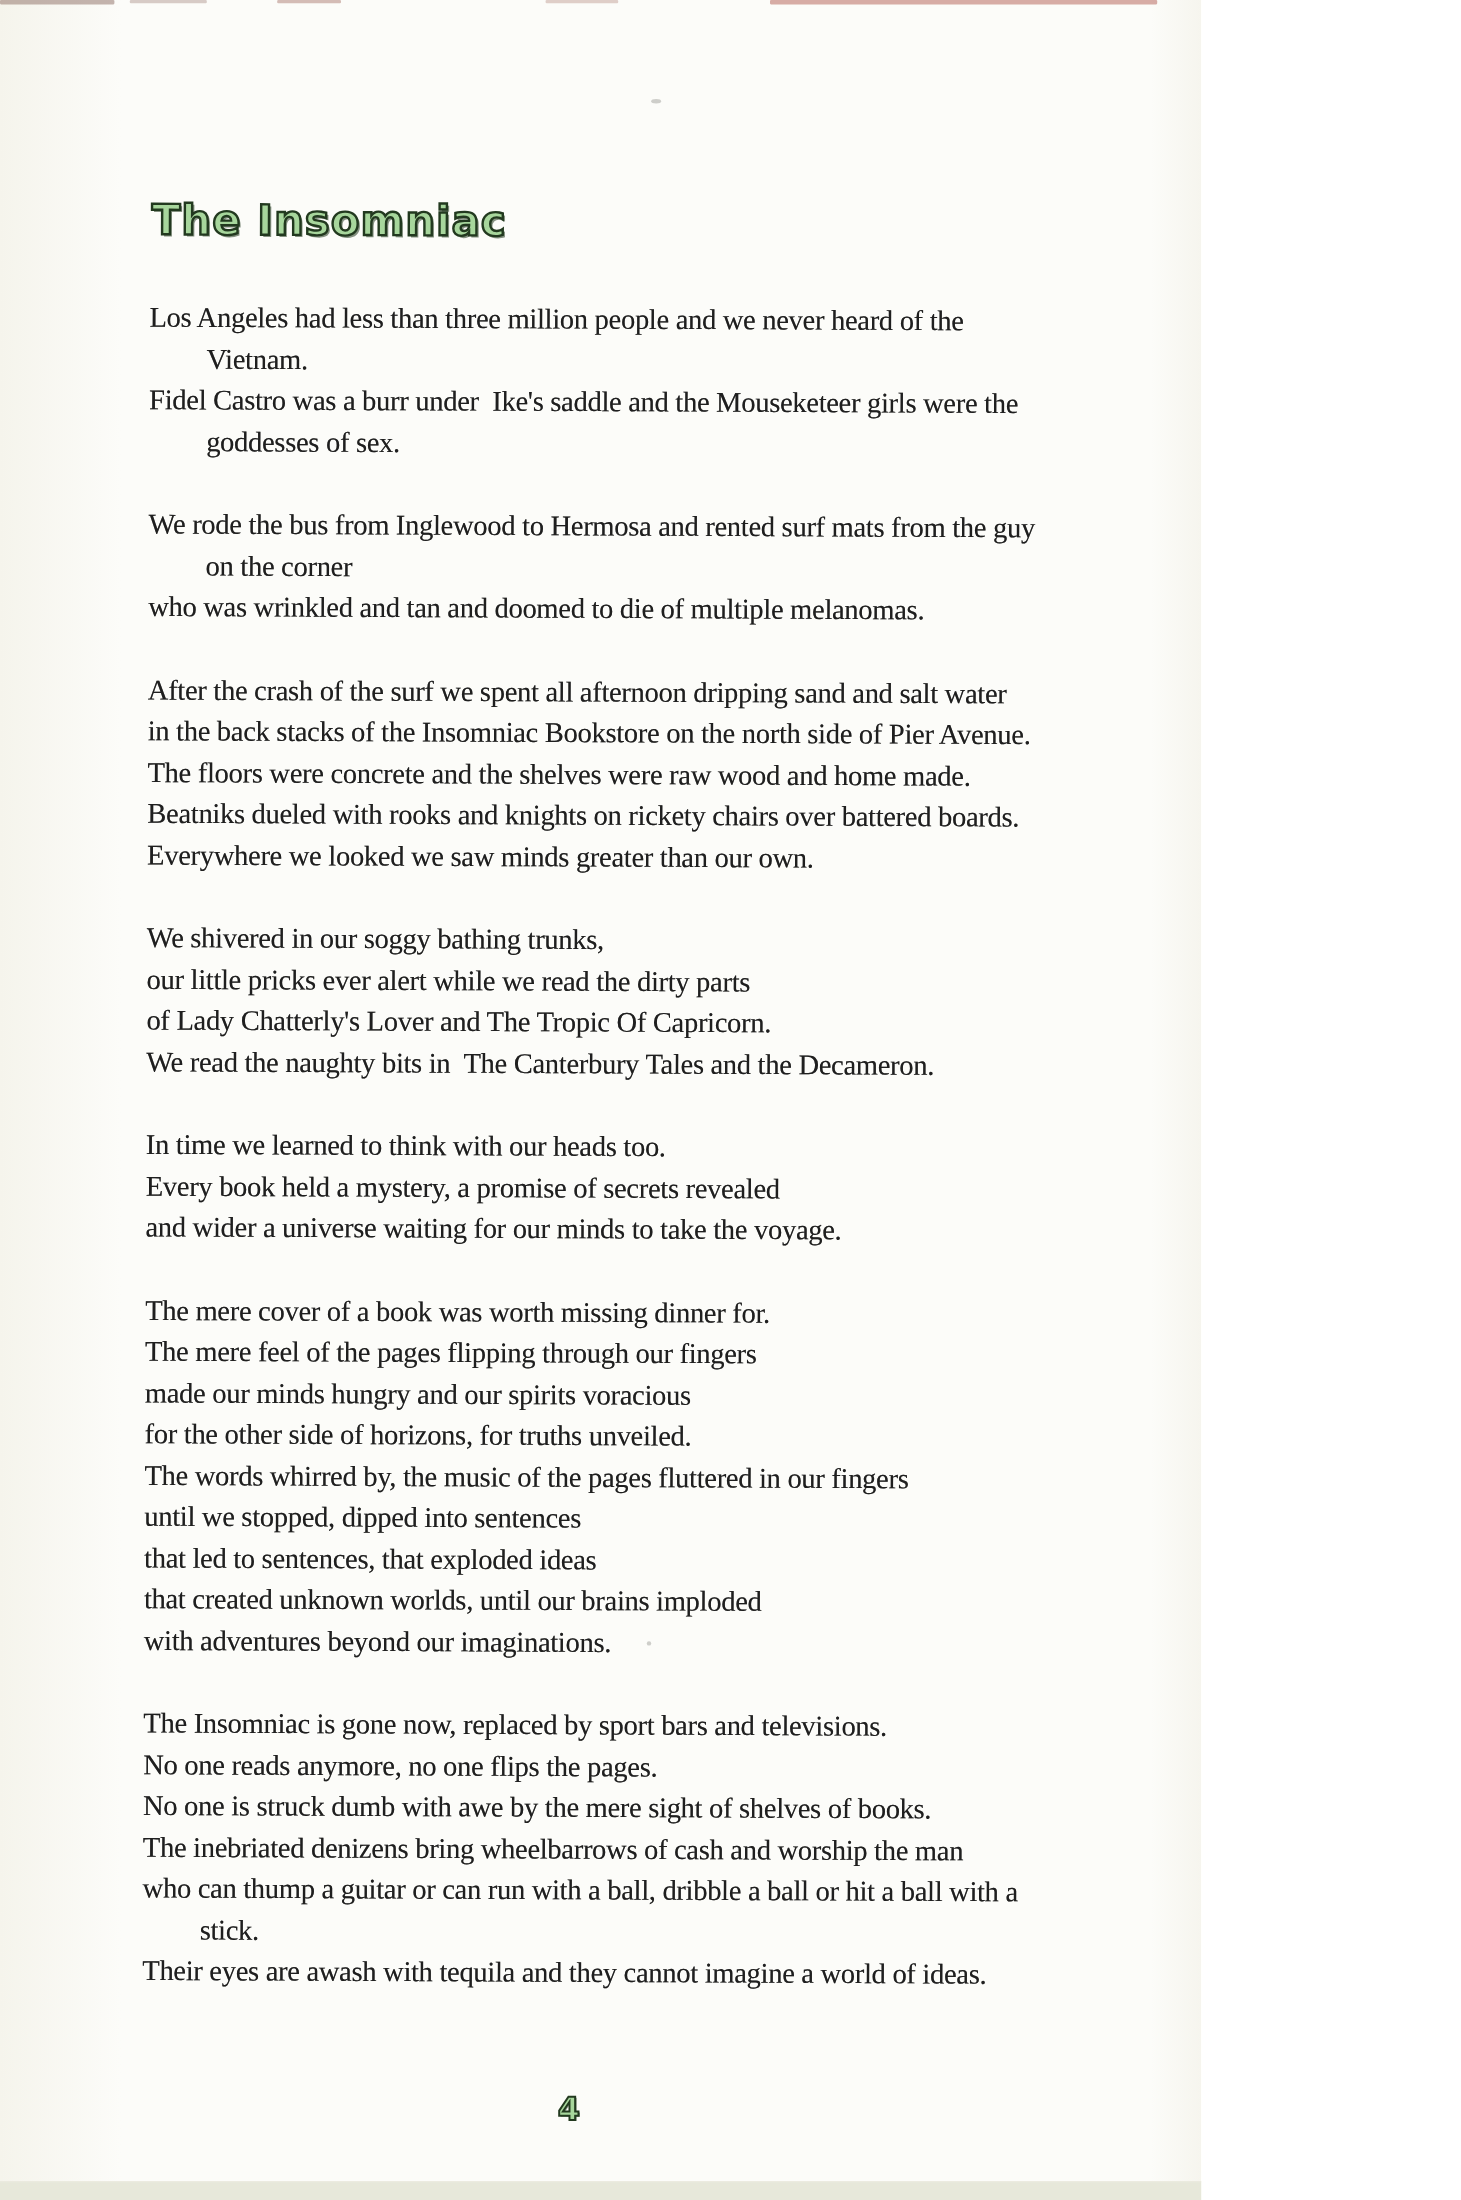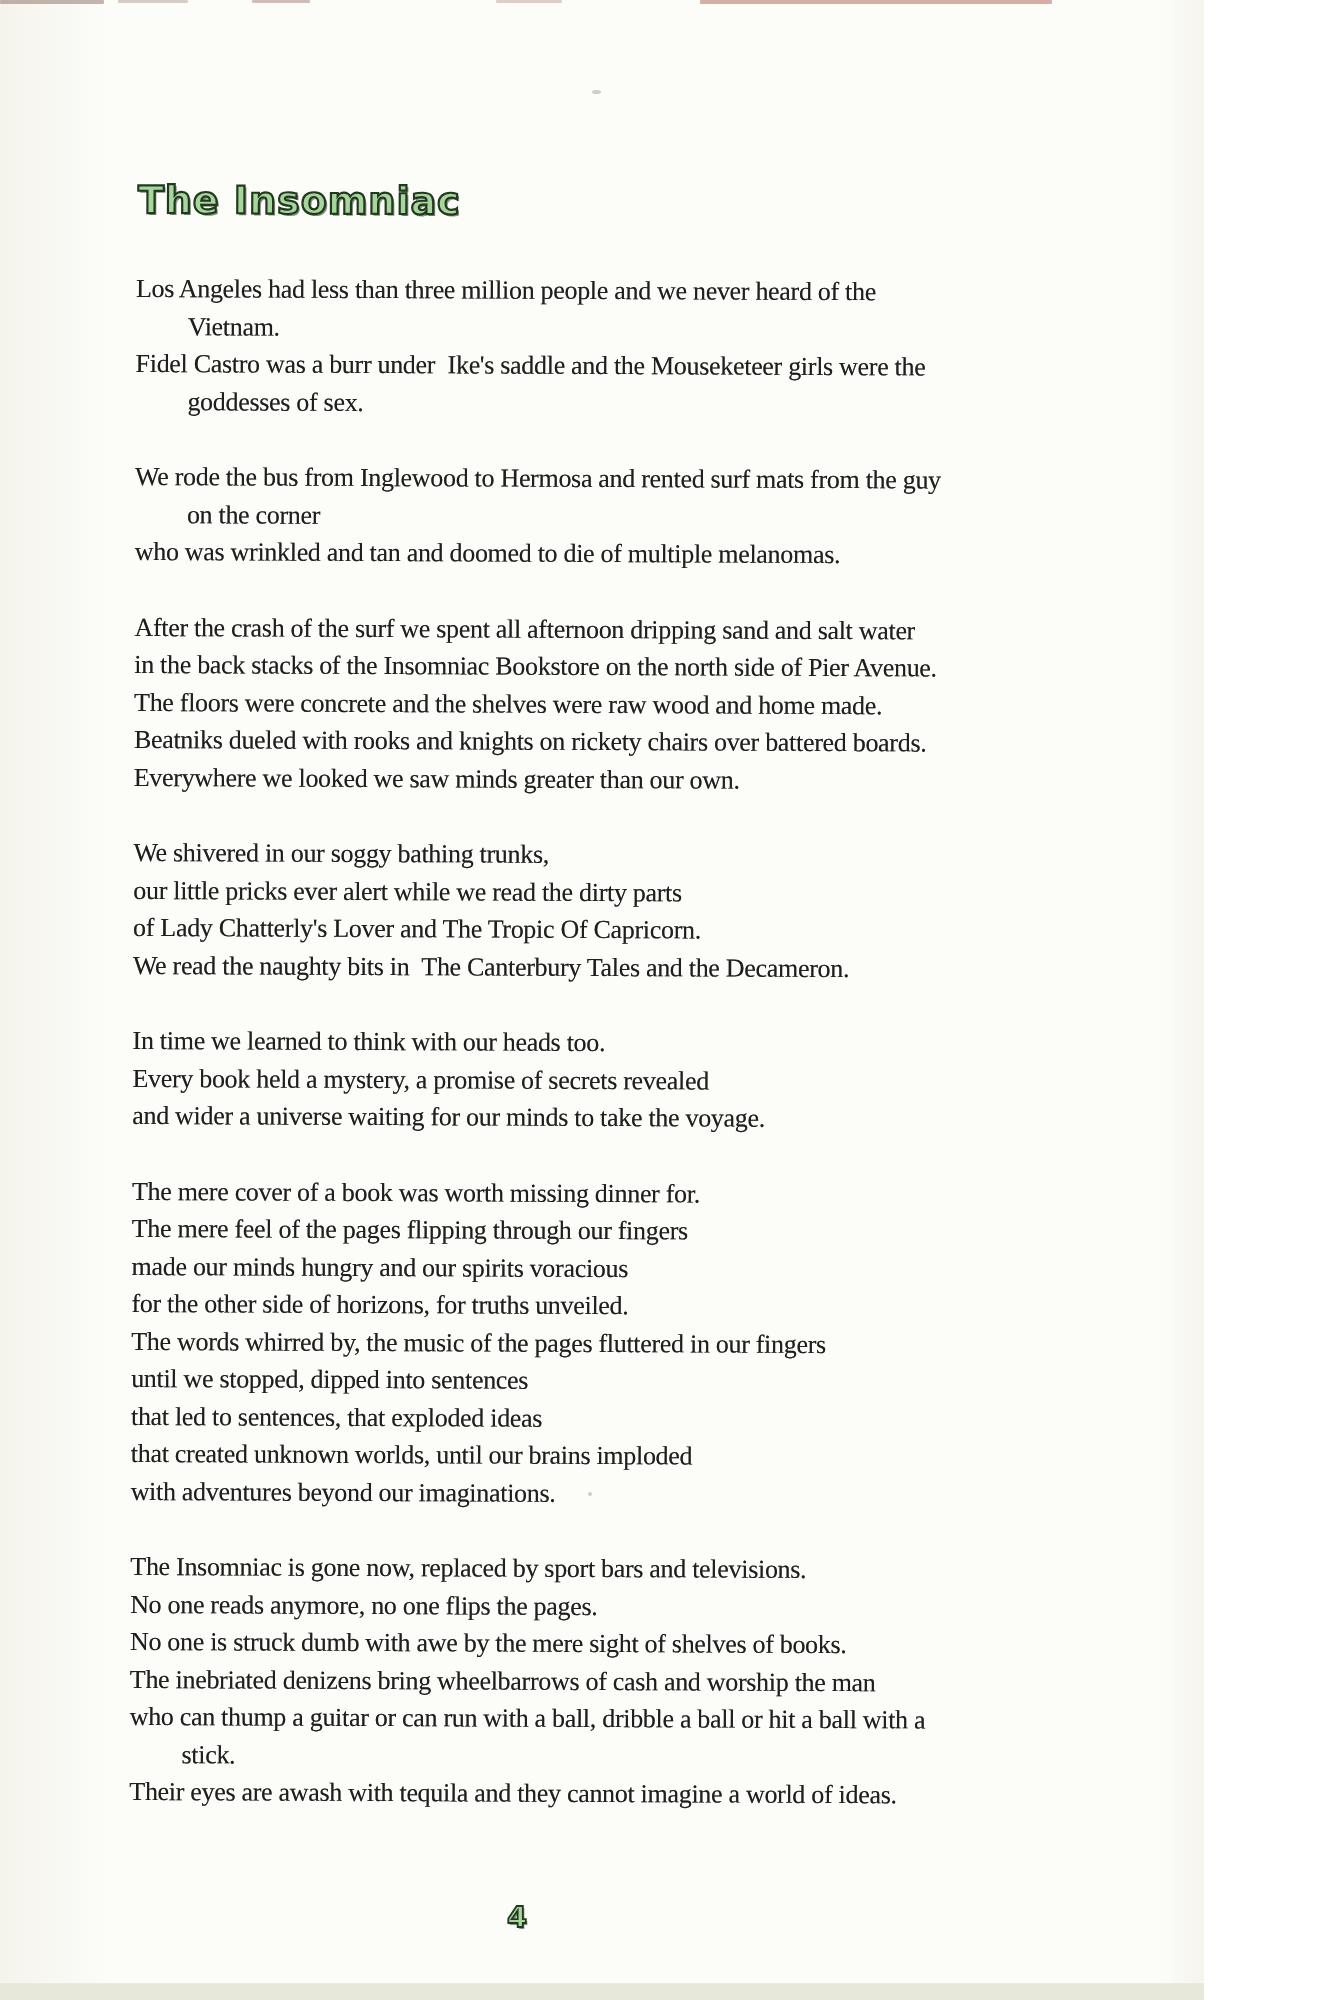--- a/index.html
+++ b/index.html
@@ -2,21 +2,21 @@
 <html><head>
 <meta charset="utf-8">
 <style>
   html, body {
     margin: 0;
     padding: 0;
     background: #ffffff;
   }
   .page {
     position: relative;
-    width: 1204px;
+    width: 1092px;
     height: 2000px;
     background: #fcfcf9;
     overflow: hidden;
     font-family: "Liberation Serif", serif;
   }
   
   .bg-left {
     position: absolute; left: 0; top: 0; width: 110px; height: 2000px;
     background: linear-gradient(90deg, #f5f4ec 0%, rgba(245,244,236,0) 100%);
     pointer-events: none;

